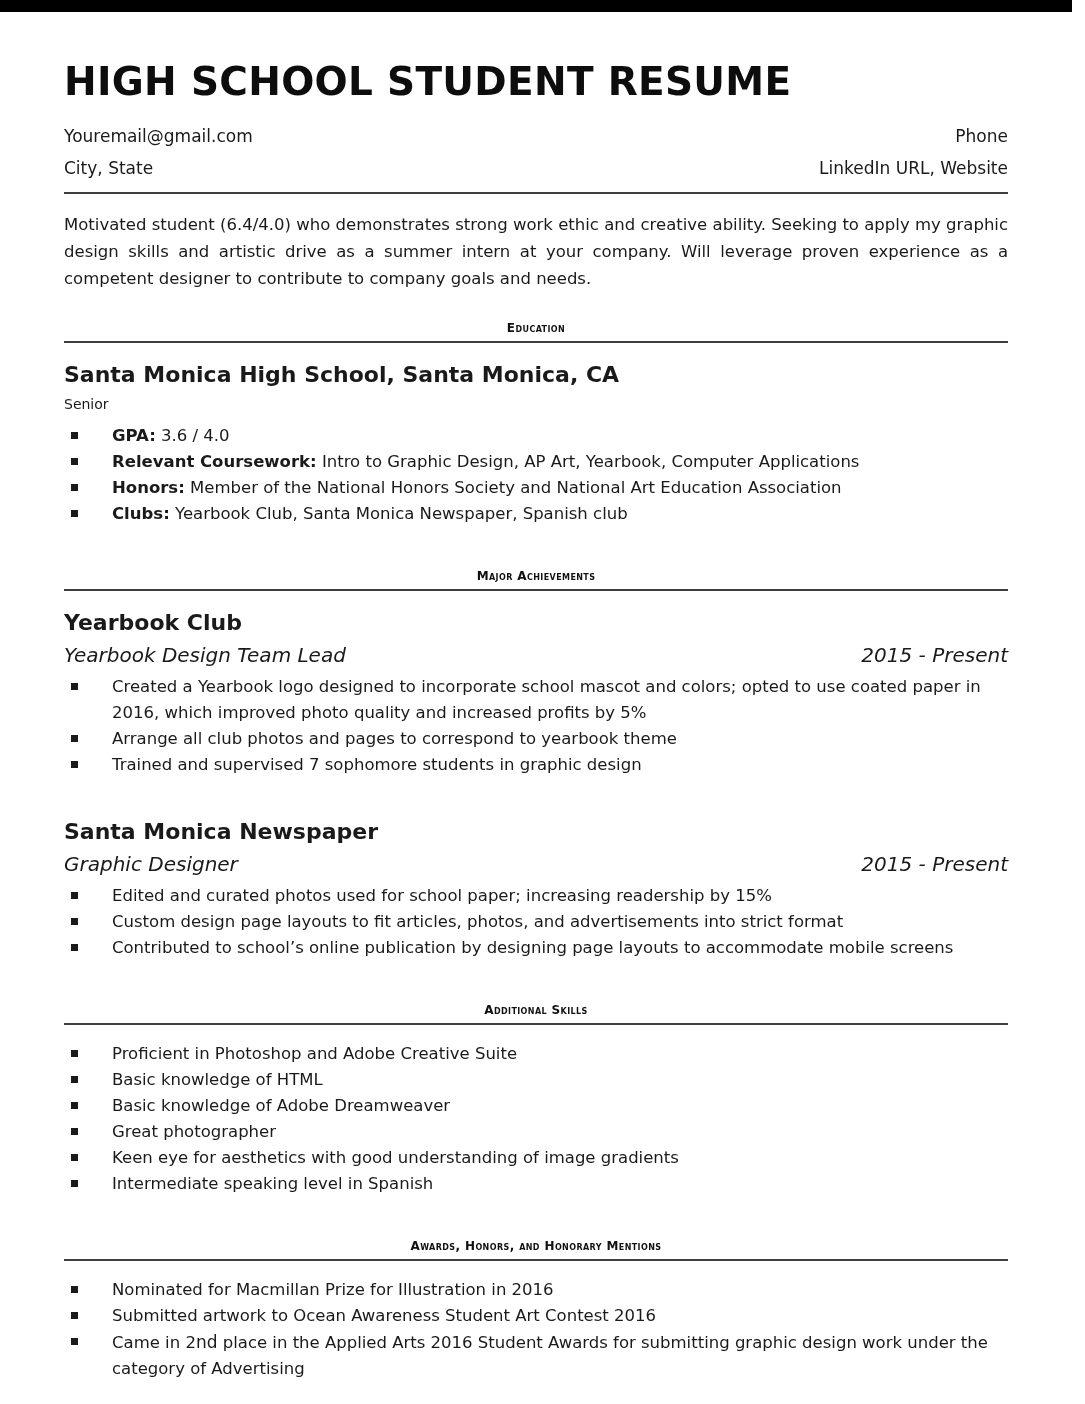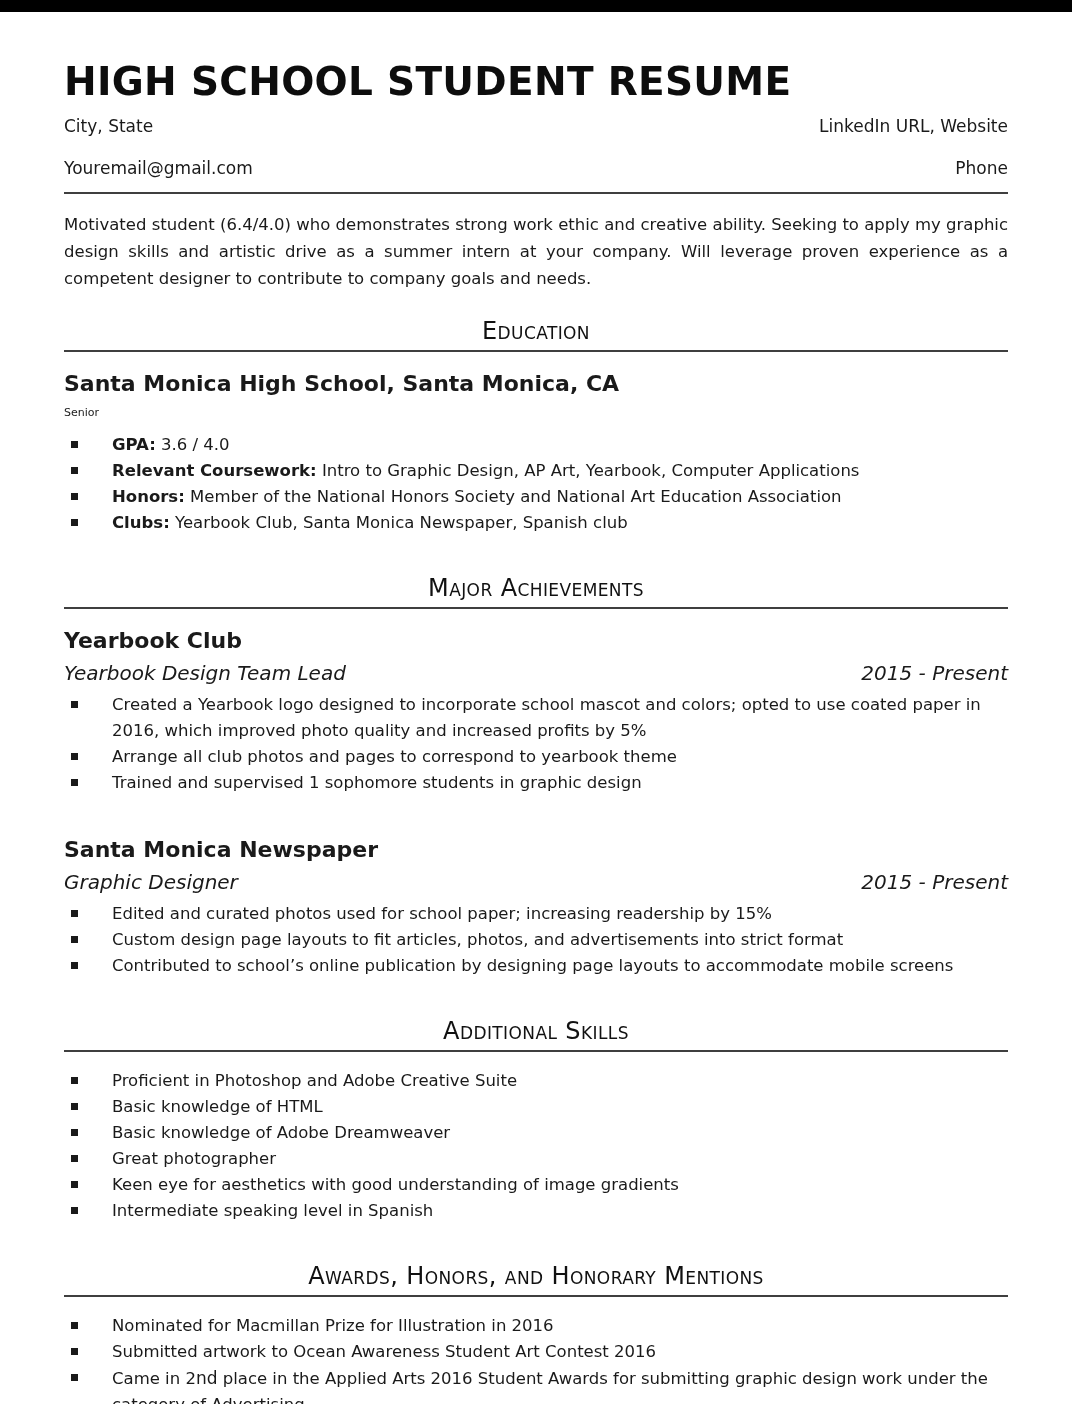--- a/index.html
+++ b/index.html
@@ -54,34 +54,34 @@
   }
 
   .section-head {
     margin-top: 38px;
     padding-bottom: 5px;
     border-bottom: 2.5px solid #3f3f3f;
     text-align: center;
   }
   .section-head.first { margin-top: 25px; }
   .section-title {
-    font-weight: normal;
+    font-weight: bold;
     font-variant: small-caps;
-    font-size: 24px;
+    font-size: 12px;
     letter-spacing: 0.4px;
     color: #111111;
   }
 
   .org-name {
     font-weight: bold;
     font-size: 22px;
     margin-top: 20px;
     line-height: 24px;
   }
-  .edu-year { margin-top: 5px; font-size: 11px; line-height: 24px; }
+  .edu-year { margin-top: 5px; font-size: 14px; line-height: 24px; }
 
   .role-row {
     display: flex;
     justify-content: space-between;
     font-style: italic;
     font-size: 20px;
     line-height: 24px;
     margin-top: 8px;
   }
 
@@ -115,27 +115,27 @@
 </head>
 <body>
 
 <div class="page">
   <div class="topbar"></div>
 
   <div class="content">
 
     <h1 class="title">HIGH SCHOOL STUDENT RESUME</h1>
 
+    <div class="contact-row r1">
+      <span>Youremail@gmail.com</span>
+      <span>Phone</span>
+    </div>
     <div class="contact-row r2">
       <span>City, State</span>
       <span>LinkedIn URL, Website</span>
-    </div>
-    <div class="contact-row r1">
-      <span>Youremail@gmail.com</span>
-      <span>Phone</span>
     </div>
 
     <div class="divider"></div>
 
     <p class="objective">Motivated student (6.4/4.0) who demonstrates strong work ethic and creative ability. Seeking to apply my graphic design skills and artistic drive as a summer intern at your company. Will leverage proven experience as a competent designer to contribute to company goals and needs.</p>
 
     <div class="section-head first">
       <span class="section-title">Education</span>
     </div>
 
@@ -178,21 +178,21 @@
           <div class="bullet">
             <span class="mk"></span>
             <span class="tx">Created a Yearbook logo designed to incorporate school mascot and colors; opted to use coated paper in 2016, which improved photo quality and increased profits by 5%</span>
           </div>
           <div class="bullet">
             <span class="mk"></span>
             <span class="tx">Arrange all club photos and pages to correspond to yearbook theme</span>
           </div>
           <div class="bullet">
             <span class="mk"></span>
-            <span class="tx">Trained and supervised 1 sophomore students in graphic design</span>
+            <span class="tx">Trained and supervised 7 sophomore students in graphic design</span>
           </div>
         </div>
       </div>
 
       <div class="entry">
         <div class="org-name">Santa Monica Newspaper</div>
         <div class="role-row">
           <span>Graphic Designer</span>
           <span>2015 - Present</span>
         </div>

